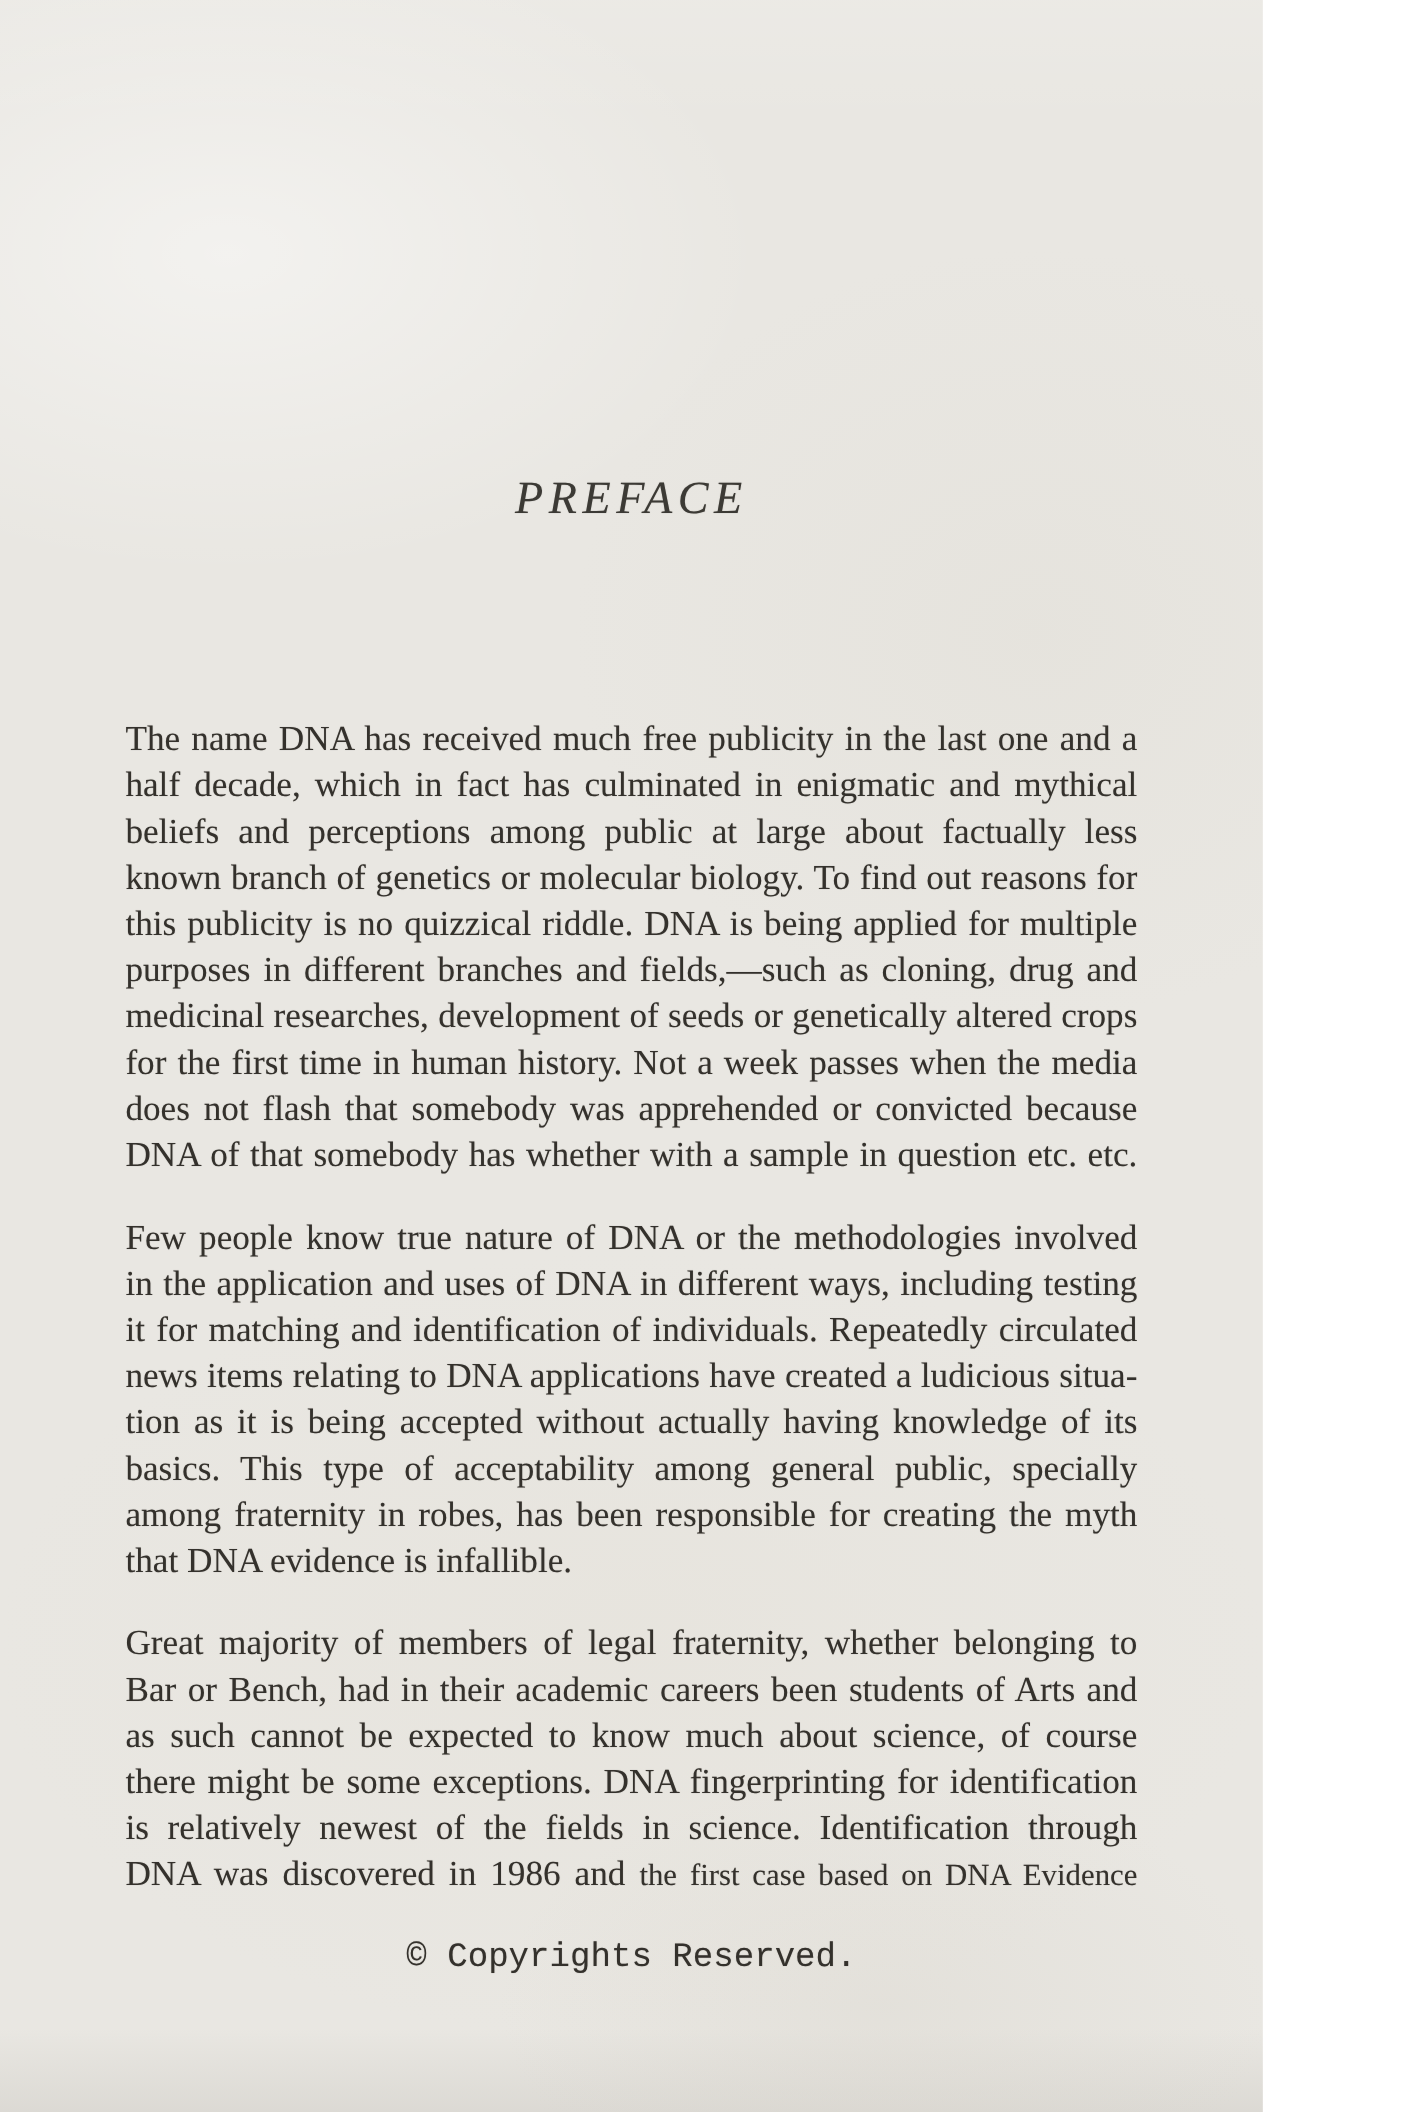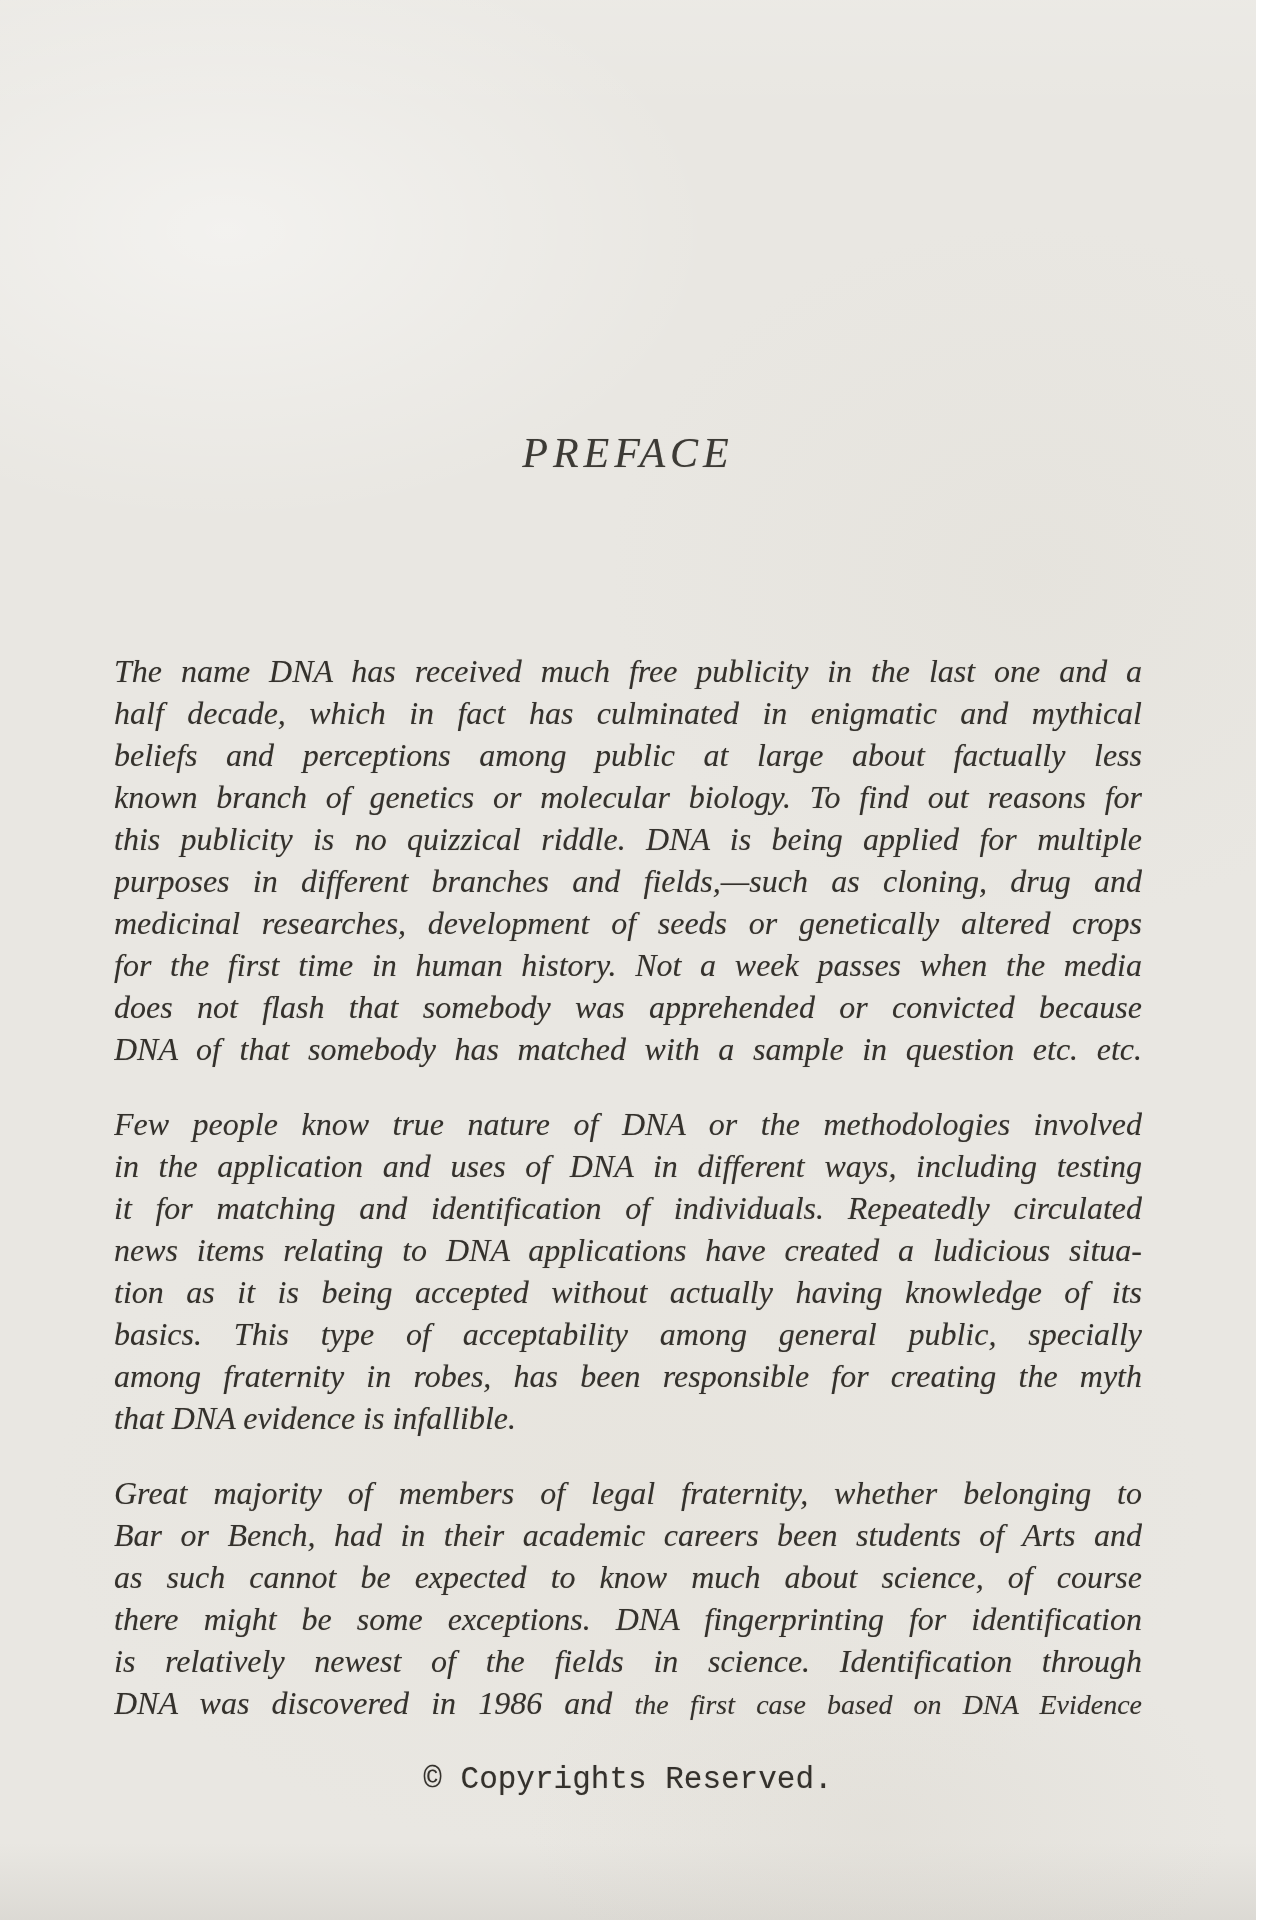--- a/index.html
+++ b/index.html
@@ -7,21 +7,21 @@
     padding: 0;
   }
   body {
     width: 1280px;
     height: 1920px;
     font-family: "Liberation Serif", "DejaVu Serif", serif;
     overflow: hidden;
   }
   .page {
     position: relative;
-    width: 1256px;
+    width: 1148px;
     height: 1920px;
     background-color: #e9e7e2;
     background-image:
       radial-gradient(ellipse 700px 420px at 18% 12%, rgba(255,255,255,0.45), rgba(255,255,255,0) 70%),
       radial-gradient(ellipse 600px 500px at 82% 30%, rgba(223,220,212,0.35), rgba(223,220,212,0) 70%),
       radial-gradient(ellipse 800px 500px at 50% 78%, rgba(228,224,215,0.40), rgba(228,224,215,0) 72%),
       radial-gradient(ellipse 500px 300px at 70% 95%, rgba(214,210,201,0.30), rgba(214,210,201,0) 70%),
       linear-gradient(to bottom, rgba(255,255,255,0.12) 0%, rgba(0,0,0,0) 6%, rgba(0,0,0,0) 96%, rgba(160,156,148,0.18) 100%);
     color: #34312c;
   }
@@ -36,21 +36,20 @@
     font-size: 42px;
     letter-spacing: 5px;
     color: #3c3a35;
     text-shadow: 0 0 1px rgba(60,58,53,0.35);
   }
   .body-text {
     margin: 169px 114px 0 114px; 
     font-size: 32px;
     color: #34312c;
     text-shadow: 0 0 1px rgba(52,49,44,0.30);
-    font-style: italic;
   }
   .paragraph {
     margin: 0 0 33px 0;
   }
   .paragraph:last-child {
     margin-bottom: 0;
   }
   .line {
     height: 42px;
     line-height: 42px;
@@ -85,21 +84,21 @@
       <div class="paragraph">
         <div class="line">The name DNA has received much free publicity in the last one and a</div>
         <div class="line">half decade, which in fact has culminated in enigmatic and mythical</div>
         <div class="line">beliefs and perceptions among public at large about factually less</div>
         <div class="line">known branch of genetics or molecular biology. To find out reasons for</div>
         <div class="line">this publicity is no quizzical riddle. DNA is being applied for multiple</div>
         <div class="line">purposes in different branches and fields,—such as cloning, drug and</div>
         <div class="line">medicinal researches, development of seeds or genetically altered crops</div>
         <div class="line">for the first time in human history. Not a week passes when the media</div>
         <div class="line">does not flash that somebody was apprehended or convicted because</div>
-        <div class="line">DNA of that somebody has matched with a sample in question etc. etc.</div>
+        <div class="line">DNA of that somebody has whether with a sample in question etc. etc.</div>
       </div>
       <div class="paragraph">
         <div class="line">Few people know true nature of DNA or the methodologies involved</div>
         <div class="line">in the application and uses of DNA in different ways, including testing</div>
         <div class="line">it for matching and identification of individuals. Repeatedly circulated</div>
         <div class="line">news items relating to DNA applications have created a ludicious situa-</div>
         <div class="line">tion as it is being accepted without actually having knowledge of its</div>
         <div class="line">basics. This type of acceptability among general public, specially</div>
         <div class="line">among fraternity in robes, has been responsible for creating the myth</div>
         <div class="line no-stretch">that DNA evidence is infallible.</div>

